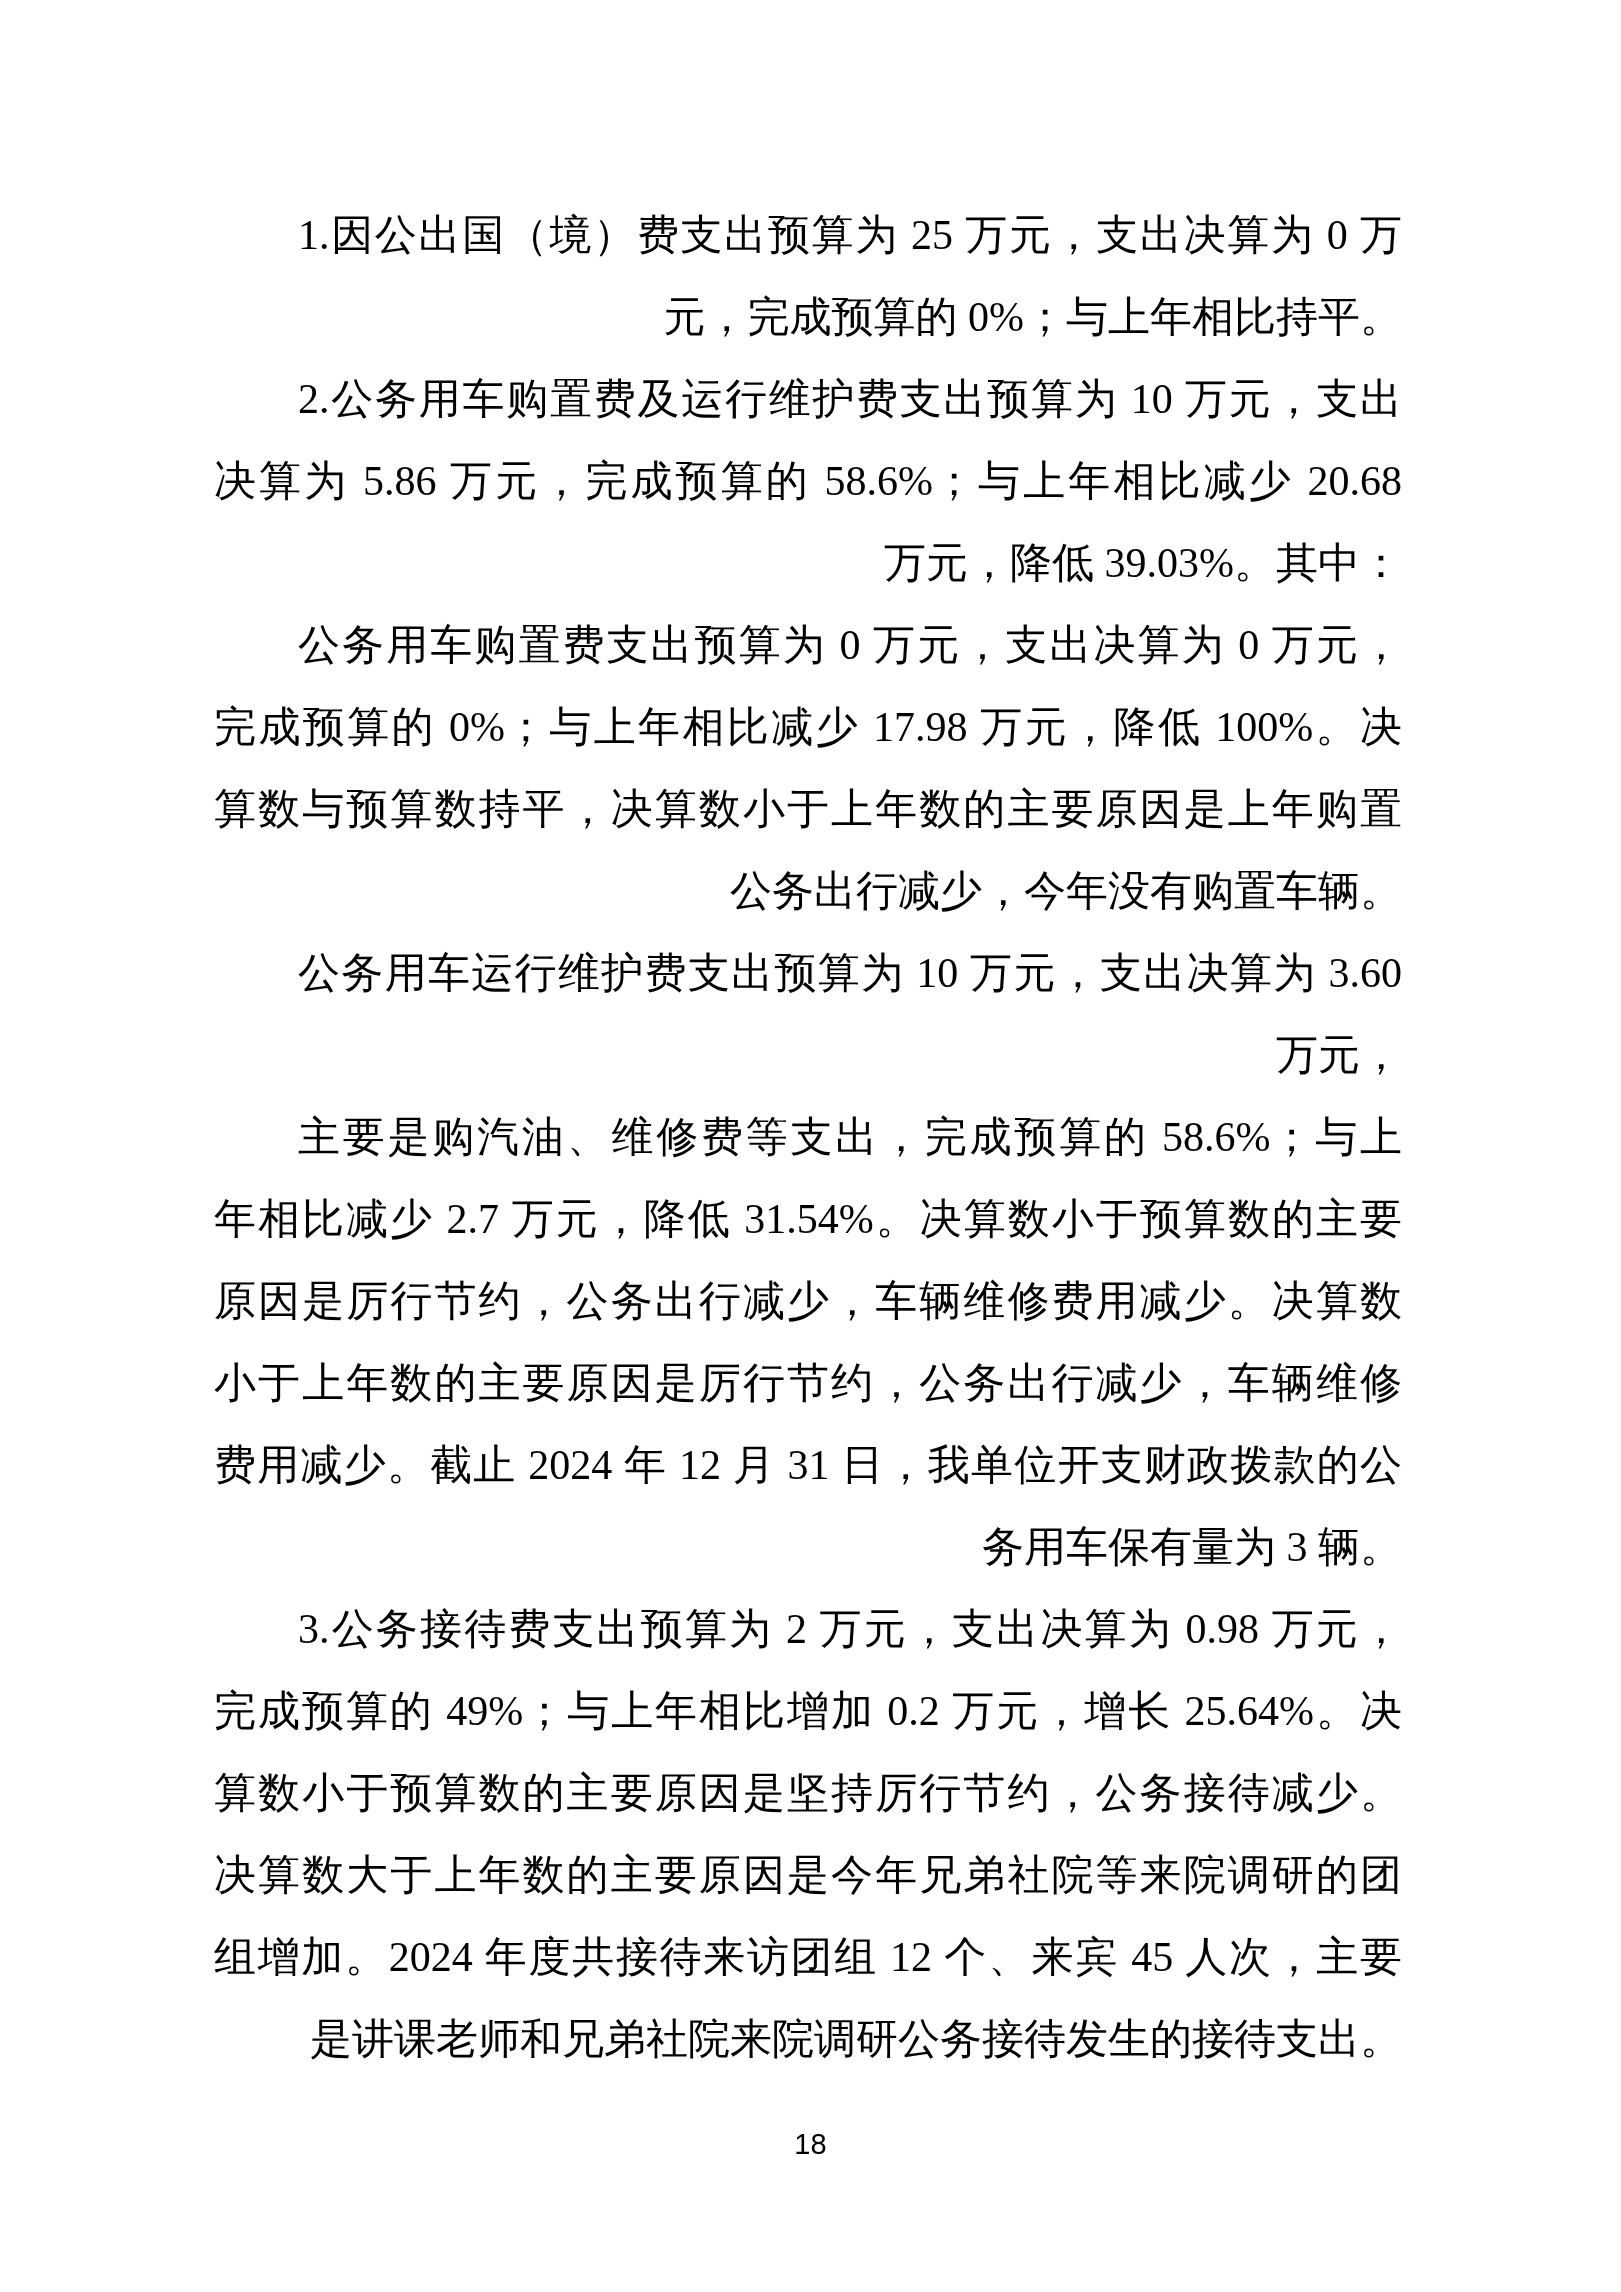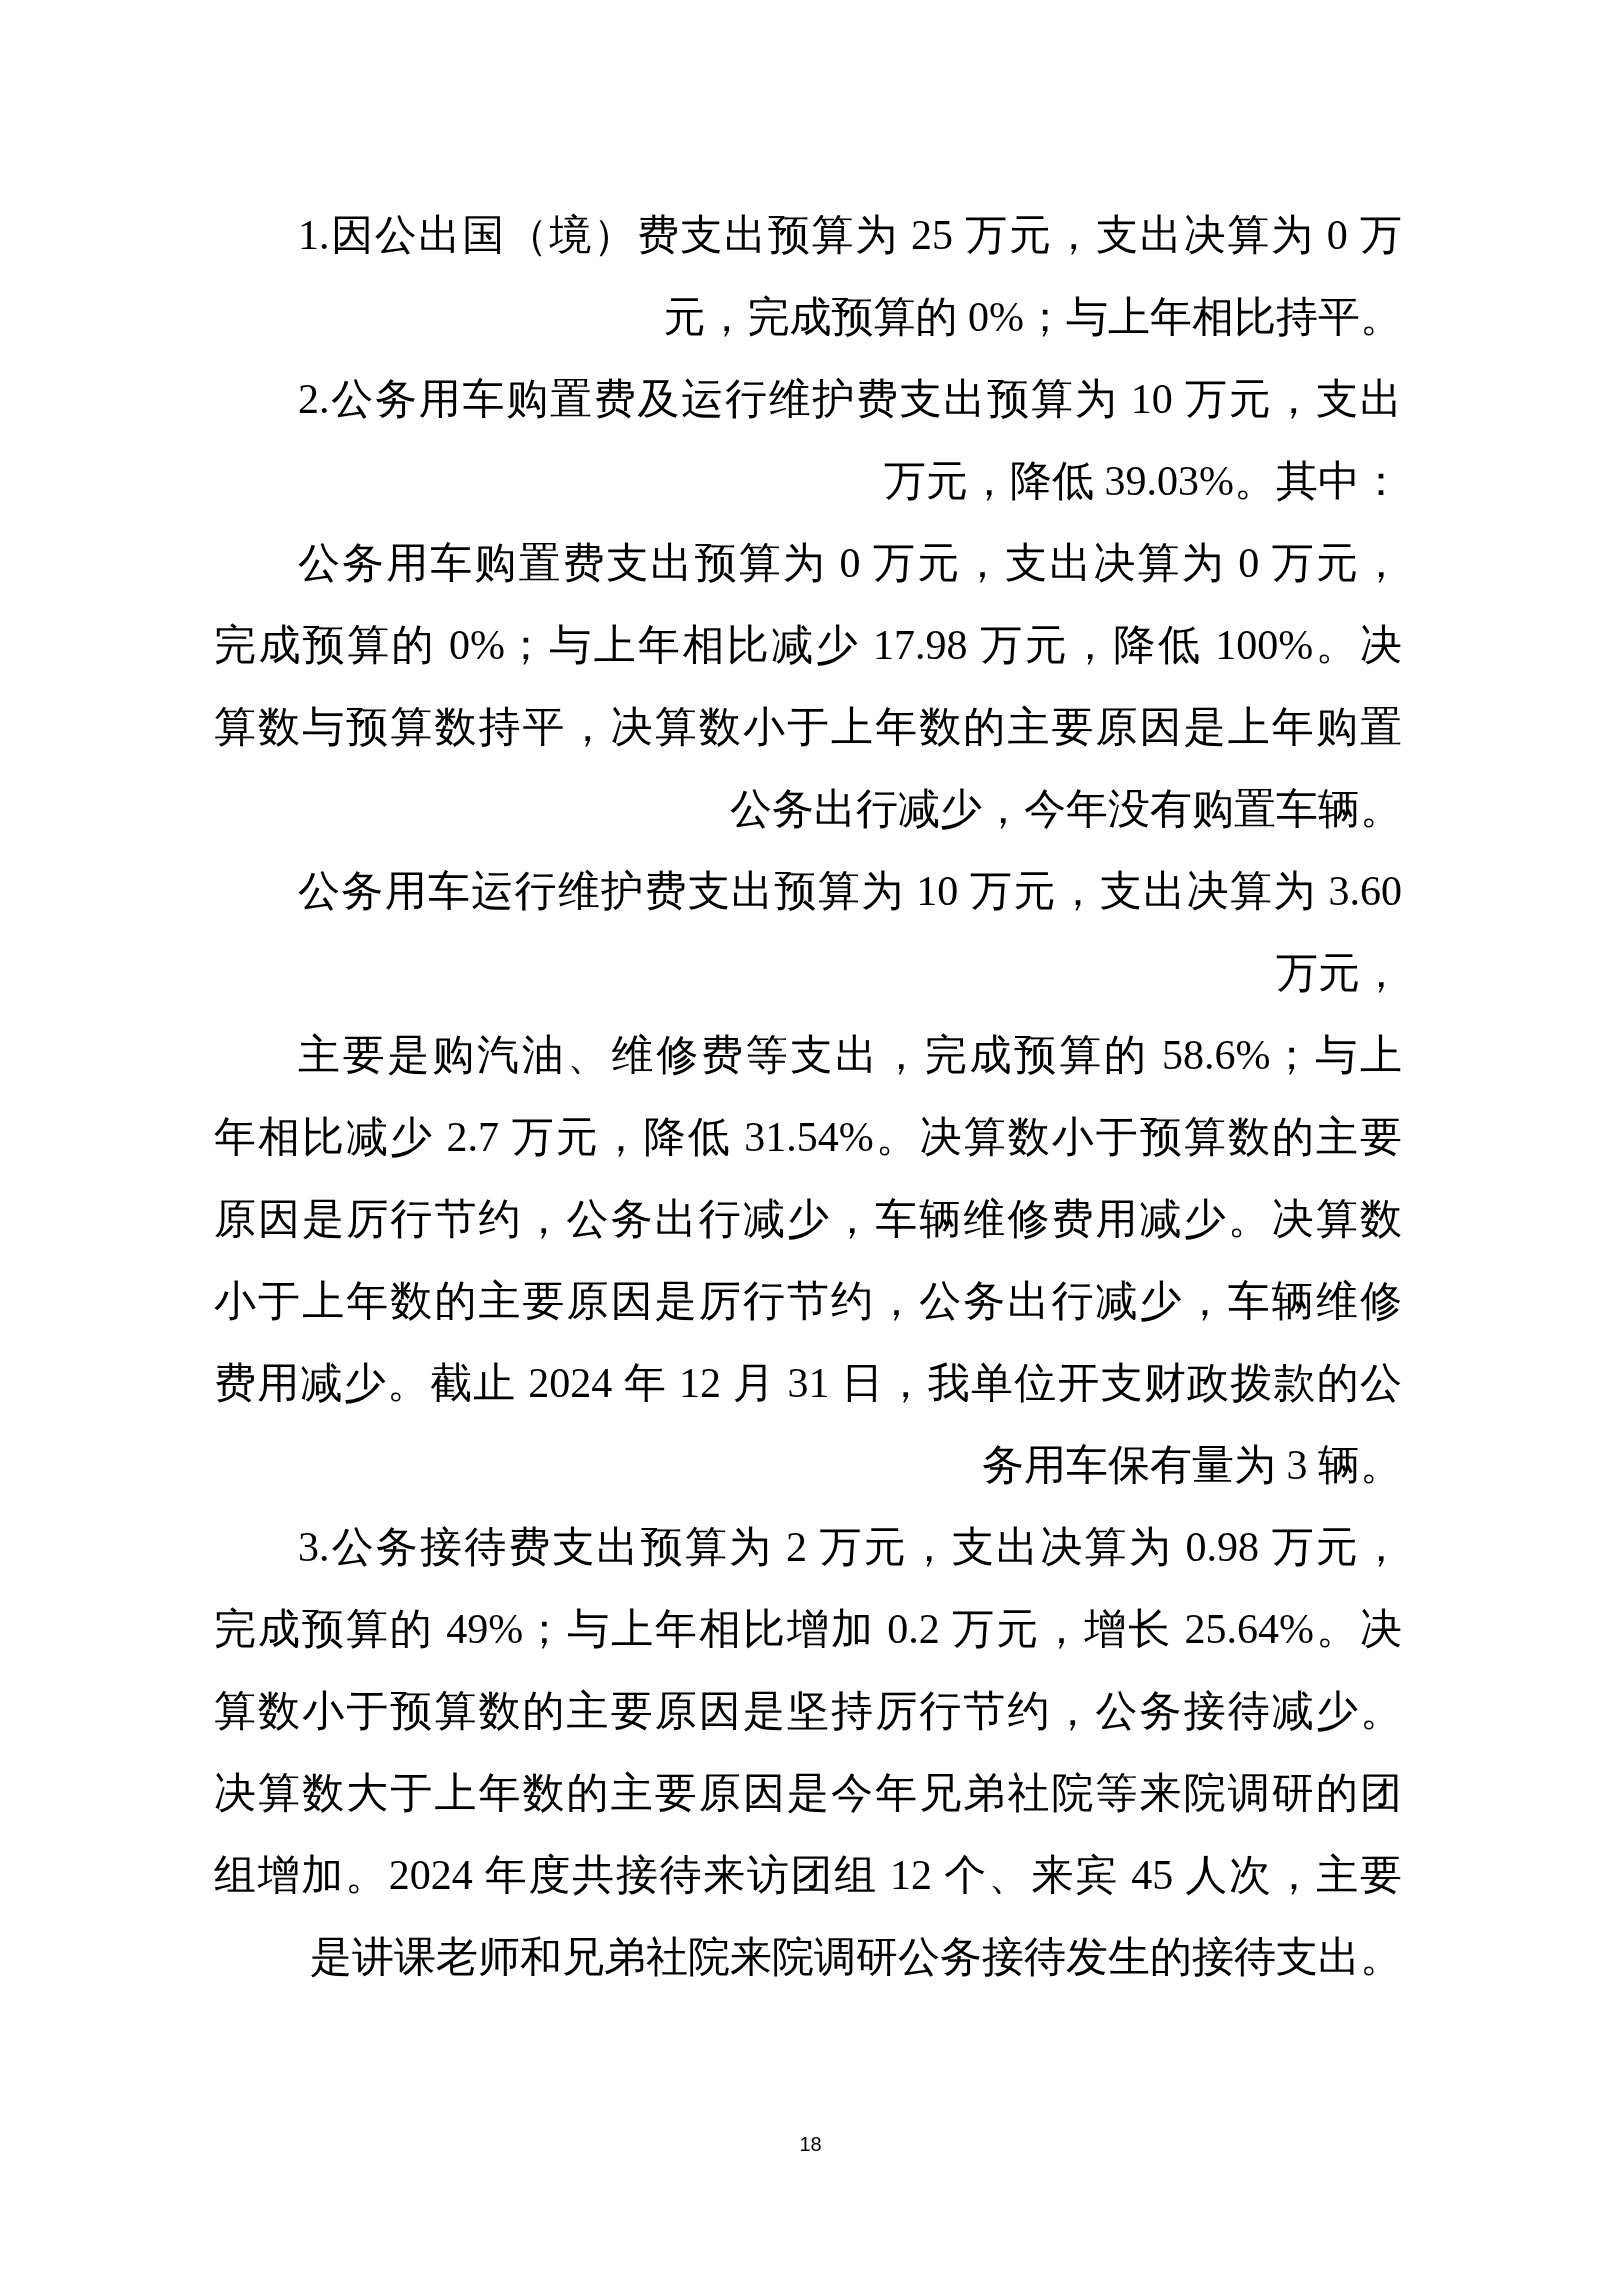--- a/index.html
+++ b/index.html
@@ -43,33 +43,34 @@
   .line.just {
     text-align: justify;
     text-align-last: justify;
   }
   .page-number {
     position: absolute;
     left: 0;
     top: 2125px;
     width: 1621px;
     text-align: center;
-    font-size: 20px;
+    font-size: 29px;
     line-height: 39px;
     font-family: "Liberation Sans", "DejaVu Sans", sans-serif;
   }
 </style>
 </head>
 <body>
 
 <div class="page">
   <div class="body-text">
       <div class="line first just">1.因公出国（境）费支出预算为 25 万元，支出决算为 0 万</div>
       <div class="line">元，完成预算的 0%；与上年相比持平。</div>
       <div class="line first just">2.公务用车购置费及运行维护费支出预算为 10 万元，支出</div>
+      <div class="line just">决算为 5.86 万元，完成预算的 58.6%；与上年相比减少 20.68</div>
       <div class="line">万元，降低 39.03%。其中：</div>
       <div class="line first just">公务用车购置费支出预算为 0 万元，支出决算为 0 万元，</div>
       <div class="line just">完成预算的 0%；与上年相比减少 17.98 万元，降低 100%。决</div>
       <div class="line just">算数与预算数持平，决算数小于上年数的主要原因是上年购置</div>
       <div class="line">公务出行减少，今年没有购置车辆。</div>
       <div class="line first just">公务用车运行维护费支出预算为 10 万元，支出决算为 3.60</div>
       <div class="line">万元，</div>
       <div class="line first just">主要是购汽油、维修费等支出，完成预算的 58.6%；与上</div>
       <div class="line just">年相比减少 2.7 万元，降低 31.54%。决算数小于预算数的主要</div>
       <div class="line just">原因是厉行节约，公务出行减少，车辆维修费用减少。决算数</div>

